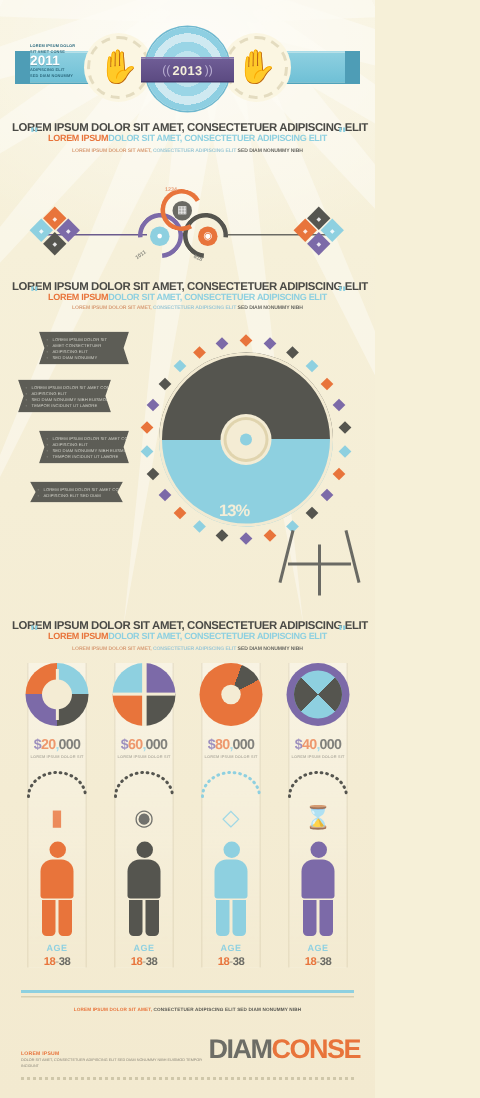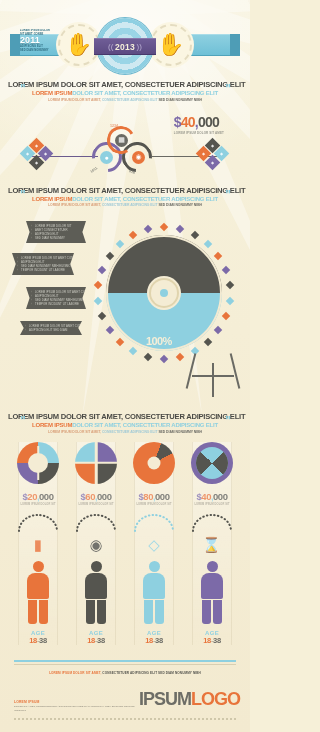--- a/index.html
+++ b/index.html
@@ -277,24 +277,20 @@
       <span class="a">LOREM IPSUM</span><span class="b">DOLOR SIT AMET, CONSECTETUER ADIPISCING ELIT</span>
     </div>
     <div class="t3">
       <span class="a">LOREM IPSUM DOLOR SIT AMET,</span>
       <span class="b">CONSECTETUER ADIPISCING ELIT</span>
       <span class="c">SED DIAM NONUMMY NIBH</span>
     </div>
   </div>
 
   <div class="sec1">
-    <div class="money m-r">
-      <span class="d">$</span><span class="o">40</span><span class="d">,</span><span class="g">000</span>
-      <div class="money-cap">LOREM IPSUM DOLOR SIT AMET</div>
-    </div>
 
     <div class="axis ax-l"></div>
     <div class="axis ax-r"></div>
 
     <div class="circ-arrow ca1"></div>
     <div class="circ-arrow ca2"></div>
     <div class="circ-arrow ca3"></div>
     <div class="ico-bubble ib1">●</div>
     <div class="ico-bubble ib2">◉</div>
     <div class="ico-bubble ib3">▦</div>
@@ -405,21 +401,21 @@
           <div class="d-sq" style="background: rgb(142, 208, 224); left: 11.4812px; top: 84.9554px;"></div>
           <div class="d-sq" style="background: rgb(232, 116, 59); left: 11.4812px; top: 69.0446px;"></div>
           <div class="d-sq" style="background: rgb(124, 106, 168); left: 15.2889px; top: 53.5961px;"></div>
           <div class="d-sq" style="background: rgb(85, 85, 79); left: 22.6831px; top: 39.5077px;"></div>
           <div class="d-sq" style="background: rgb(142, 208, 224); left: 33.2339px; top: 27.5983px;"></div>
           <div class="d-sq" style="background: rgb(232, 116, 59); left: 46.3283px; top: 18.5599px;"></div>
           <div class="d-sq" style="background: rgb(124, 106, 168); left: 61.2052px; top: 12.9178px;"></div>
         </div>
       <div class="d-main">
         <div class="pct pct-80">80%</div>
-        <div class="pct pct-100">100%</div>
+        <div class="pct pct-100">13%</div>
         <div class="d-hole"></div>
       </div>
       <div class="easel-leg el1"></div>
       <div class="easel-leg el2"></div>
       <div class="easel-leg el3"></div>
       <div class="el-bar"></div>
     </div>
   </div>
 
   <div class="sec-title" style="margin-top:16px;">
@@ -568,17 +564,17 @@
     <div class="f-rule2"></div>
     <div class="f-tag">
       <span class="a">LOREM IPSUM DOLOR SIT AMET,</span>
       <span class="b">CONSECTETUER ADIPISCING ELIT SED DIAM NONUMMY NIBH</span>
     </div>
     <div class="f-block">
       <div class="f-h">LOREM IPSUM</div>
       <div class="f-p">DOLOR SIT AMET, CONSECTETUER ADIPISCING ELIT SED DIAM NONUMMY NIBH EUISMOD TEMPOR INCIDUNT</div>
     </div>
     <div class="logo">
-      <span class="g">IPSUM</span><span class="o">LOGO</span>
+      <span class="g">DIAM</span><span class="o">CONSE</span>
     </div>
     <div class="f-dash"></div>
   </div>
 </div>
 
 </body></html>

